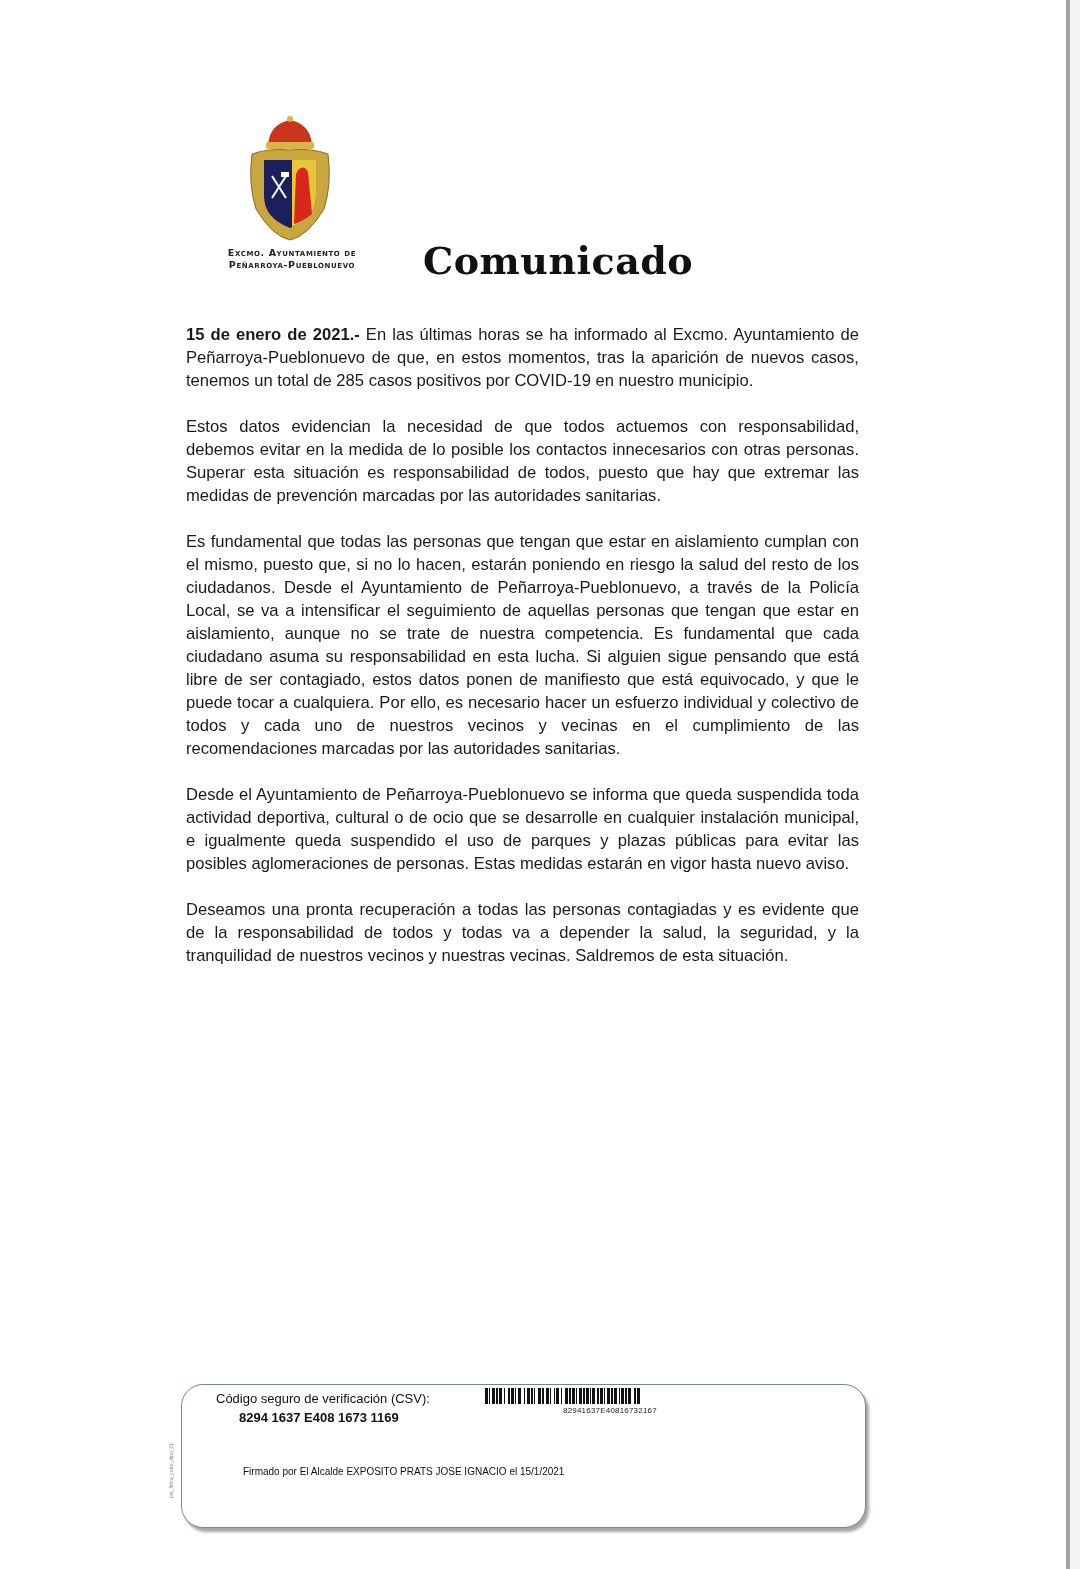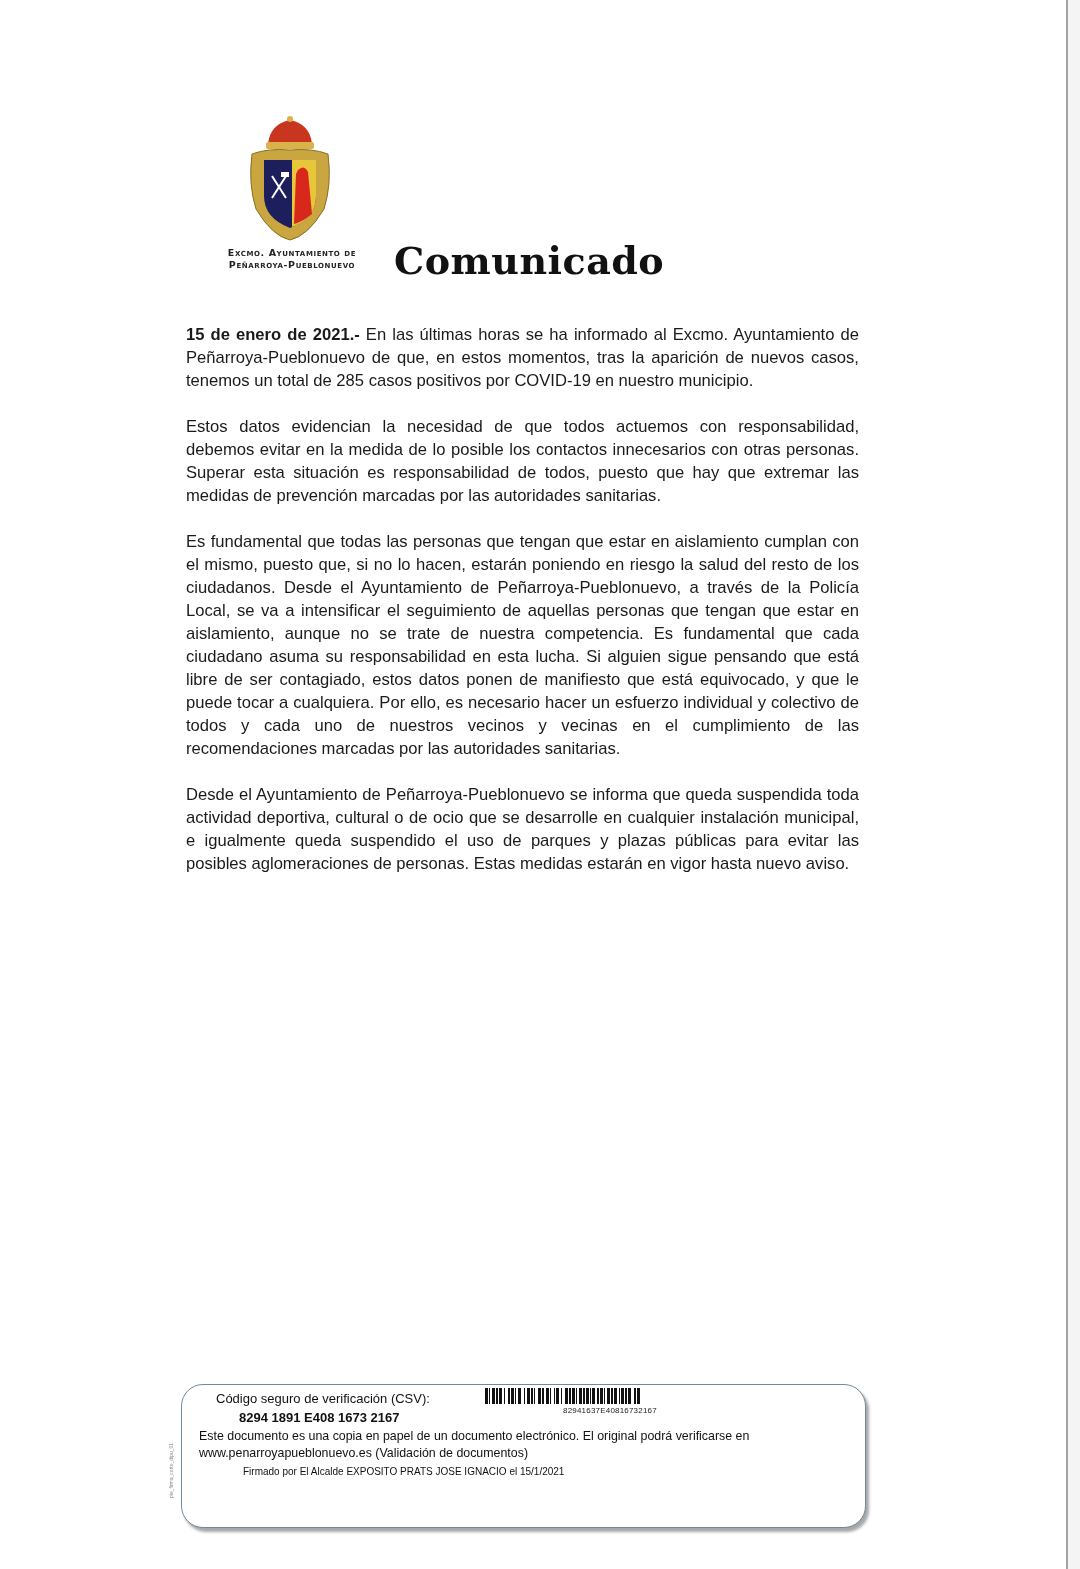--- a/index.html
+++ b/index.html
@@ -3,31 +3,31 @@
 <meta charset="utf-8">
 <style>
   html, body { margin: 0; padding: 0; }
   body {
     width: 1080px; height: 1569px; background: #f4f4f4;
     font-family: "Liberation Sans", sans-serif; color: #111;
     position: relative; overflow: hidden;
   }
   .page {
     position: absolute; left: 0; top: 0; width: 1066px; height: 1569px;
-    background: #ffffff; border-right: 2px solid #a3a3a3;
+    background: #ffffff; border-right: 4px solid #a3a3a3;
   }
   .header { position: absolute; left: 200px; top: 110px; width: 460px; height: 180px; }
   .crest { position: absolute; left: 42px; top: 4px; width: 96px; height: 128px; }
   .org-name {
     position: absolute; left: 12px; top: 137px; width: 160px; text-align: center;
     font-family: "DejaVu Sans", sans-serif; font-size: 9.5px; line-height: 12px;
     font-variant: small-caps; letter-spacing: 0.6px; color: #222; font-weight: bold;
   }
   .title {
-    position: absolute; left: 194px; top: 128px;
+    position: absolute; left: 223px; top: 128px;
     font-family: "DejaVu Serif", serif; font-weight: bold; font-size: 38px;
     color: #111; letter-spacing: 0.5px;
   }
   .body-text {
     position: absolute; left: 186px; top: 309px; width: 673px;
     font-family: "Liberation Sans", sans-serif; font-size: 16.6px; line-height: 23px;
     text-align: justify; color: #1a1a1a; margin-top: 14px;
   }
   .body-text p { margin: 0 0 23px 0; }
   .body-text p.last { margin-bottom: 0; }
@@ -78,27 +78,28 @@
       <div>Peñarroya-Pueblonuevo</div>
     </div>
     <div class="title">Comunicado</div>
   </div>
 
   <div class="body-text">
     <p><span class="lead">15 de enero de 2021.-</span><span> En las últimas horas se ha informado al Excmo. Ayuntamiento de Peñarroya-Pueblonuevo de que, en estos momentos, tras la aparición de nuevos casos, tenemos un total de 285 casos positivos por COVID-19 en nuestro municipio.</span></p>
     <p>Estos datos evidencian la necesidad de que todos actuemos con responsabilidad, debemos evitar en la medida de lo posible los contactos innecesarios con otras personas. Superar esta situación es responsabilidad de todos, puesto que hay que extremar las medidas de prevención marcadas por las autoridades sanitarias.</p>
     <p>Es fundamental que todas las personas que tengan que estar en aislamiento cumplan con el mismo, puesto que, si no lo hacen, estarán poniendo en riesgo la salud del resto de los ciudadanos. Desde el Ayuntamiento de Peñarroya-Pueblonuevo, a través de la Policía Local, se va a intensificar el seguimiento de aquellas personas que tengan que estar en aislamiento, aunque no se trate de nuestra competencia. Es fundamental que cada ciudadano asuma su responsabilidad en esta lucha. Si alguien sigue pensando que está libre de ser contagiado, estos datos ponen de manifiesto que está equivocado, y que le puede tocar a cualquiera. Por ello, es necesario hacer un esfuerzo individual y colectivo de todos y cada uno de nuestros vecinos y vecinas en el cumplimiento de las recomendaciones marcadas por las autoridades sanitarias.</p>
     <p>Desde el Ayuntamiento de Peñarroya-Pueblonuevo se informa que queda suspendida toda actividad deportiva, cultural o de ocio que se desarrolle en cualquier instalación municipal, e igualmente queda suspendido el uso de parques y plazas públicas para evitar las posibles aglomeraciones de personas. Estas medidas estarán en vigor hasta nuevo aviso.</p>
+    <p class="last">Deseamos una pronta recuperación a todas las personas contagiadas y es evidente que de la responsabilidad de todos y todas va a depender la salud, la seguridad, y la tranquilidad de nuestros vecinos y nuestras vecinas. Saldremos de esta situación.</p>
   </div>
 
   <div class="side-code">pie_firma_corto_dipu_01</div>
 
   <div class="csv-box">
     <div class="csv-label">Código seguro de verificación (CSV):</div>
-    <div class="csv-code">8294 1891 E408 1673 2167</div>
+    <div class="csv-code">8294 1637 E408 1673 1169</div>
     <div class="barcode">
       <span style="width:3px;margin-right:1px"></span>
         <span style="width:1px;margin-right:2px"></span>
         <span style="width:3px;margin-right:1px"></span>
         <span style="width:2px;margin-right:1px"></span>
         <span style="width:3px;margin-right:2px"></span>
         <span style="width:1px;margin-right:3px"></span>
         <span style="width:2px;margin-right:1px"></span>
         <span style="width:3px;margin-right:1px"></span>
         <span style="width:1px;margin-right:2px"></span>
@@ -130,16 +131,15 @@
         <span style="width:2px;margin-right:1px"></span>
         <span style="width:3px;margin-right:2px"></span>
         <span style="width:1px;margin-right:1px"></span>
         <span style="width:3px;margin-right:1px"></span>
         <span style="width:2px;margin-right:1px"></span>
         <span style="width:3px;margin-right:3px"></span>
         <span style="width:2px;margin-right:1px"></span>
         <span style="width:3px"></span>
     </div>
     <div class="barcode-text">82941637E40816732167</div>
-    <div class="csv-note">Este documento es una copia en papel de un documento electrónico. El original podrá verificarse en www.penarroyapueblonuevo.es (Validación de documentos)</div>
     <div class="csv-signed">Firmado por El Alcalde EXPOSITO PRATS JOSE IGNACIO el 15/1/2021</div>
   </div>
 </div>
 
 </body></html>

